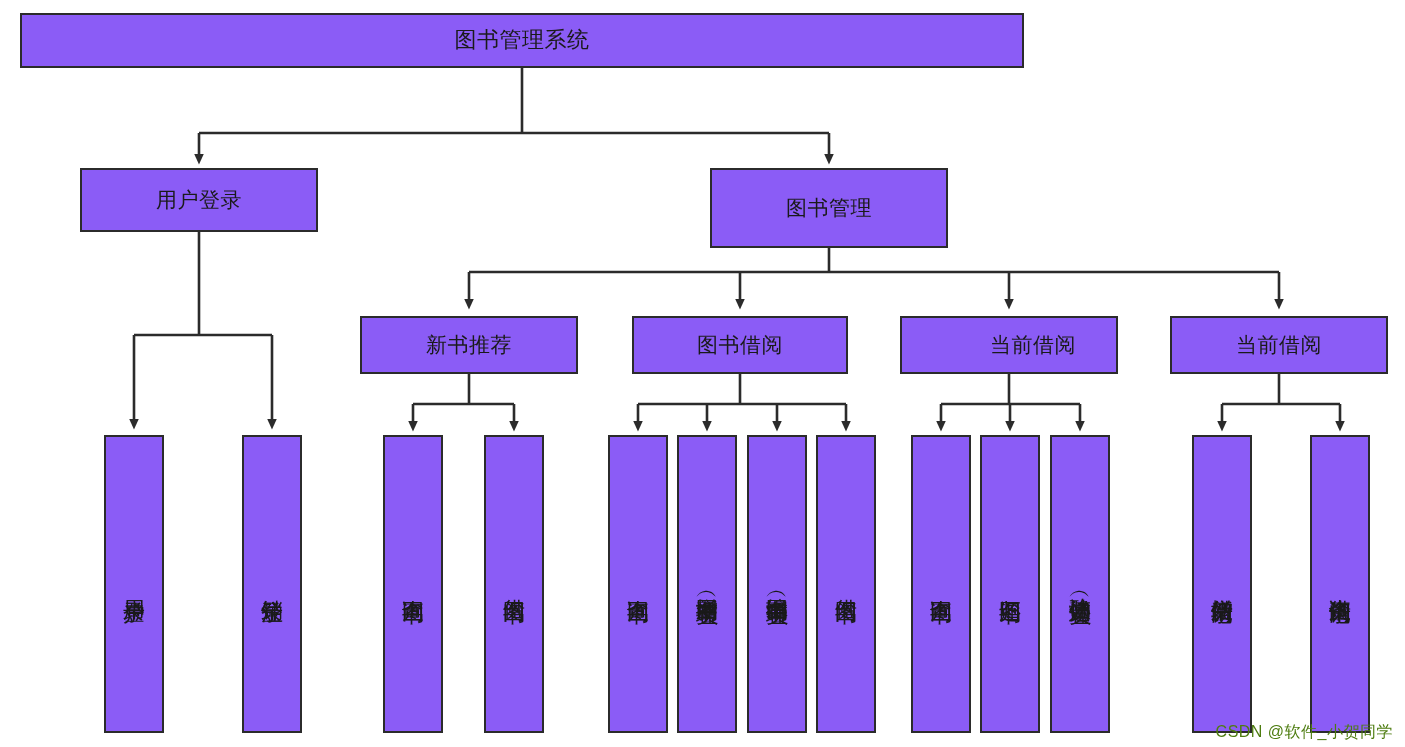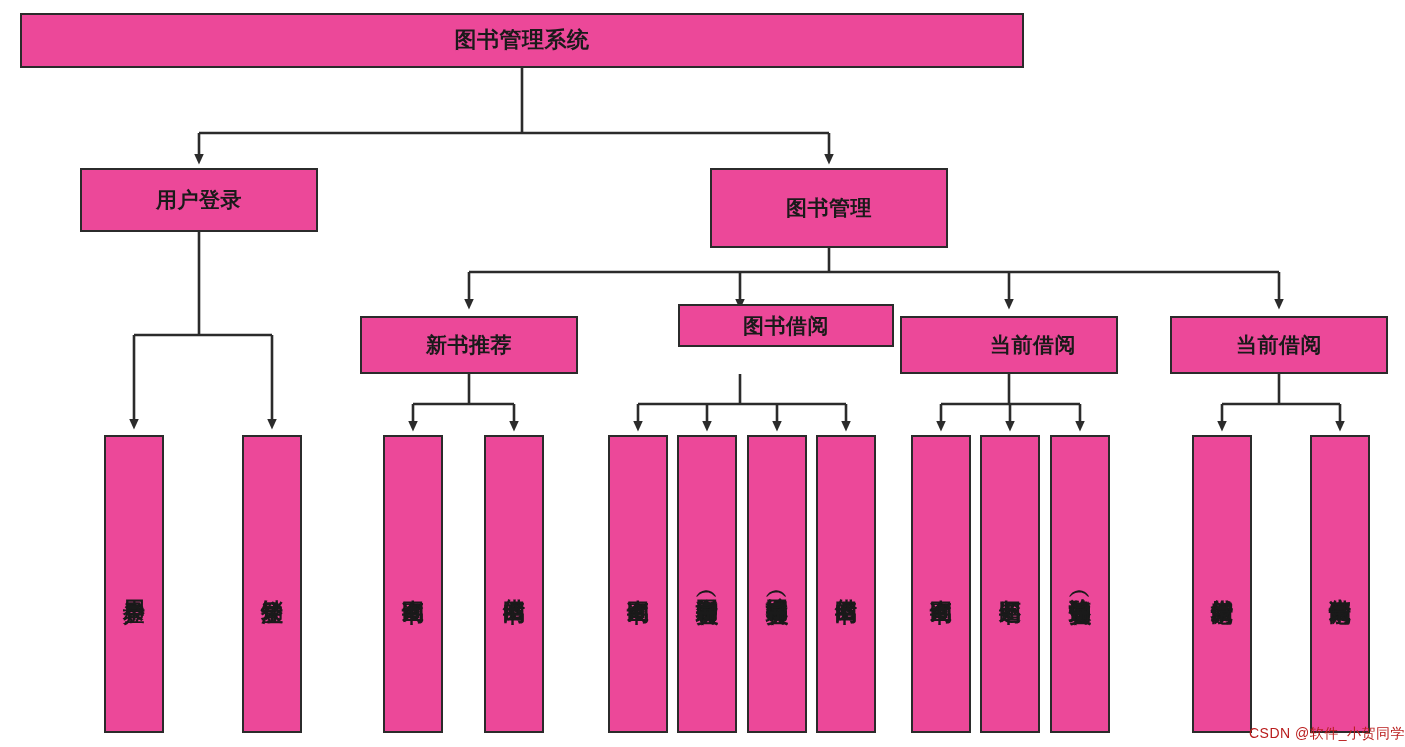--- a/index.html
+++ b/index.html
@@ -15,28 +15,27 @@
     width:1405px;height:747px;
   }
   svg#edges{
     position:absolute;left:0;top:0;
     width:1405px;height:747px;
     pointer-events:none;
   }
   .node{
     position:absolute;
     box-sizing:border-box;
-    background:#ec4899;
+    background:#8b5cf6;
     border:2px solid #2b2b2b;
     display:flex;
     align-items:center;
     justify-content:center;
     color:#1a1a1a;
     z-index:2;
-    font-weight:bold;
   }
   .node .label{
     display:block;
     text-align:center;
     line-height:1.12;
     letter-spacing:0.5px;
   }
   
   .node.horiz .label{
     font-size:21px;
@@ -52,24 +51,24 @@
   .node.vert .label{
     writing-mode:vertical-rl;
     text-orientation:upright;
     font-size:22px;
     line-height:1.08;
     letter-spacing:1px;
     white-space:nowrap;
   }
   .watermark{
     position:absolute;
-    right:0;
+    right:12px;
     bottom:4px;
-    font-size:14px;
-    color:#b91c1c;
+    font-size:16px;
+    color:#4d7c0f;
     white-space:nowrap;
     z-index:3;
     letter-spacing:0.5px;
   }
 </style>
 </head>
 <body>
 
 <div id="diagram">
 
@@ -132,21 +131,21 @@
   </div>
 
   <div class="node horiz" style="left:710px;top:168px;width:238px;height:80px;">
     <span class="label">图书管理</span>
   </div>
 
   <div class="node horiz" style="left:360px;top:316px;width:218px;height:58px;">
     <span class="label">新书推荐</span>
   </div>
 
-  <div class="node horiz" style="left:632px;top:304px;width:216px;height:43px;margin-left:46px;">
+  <div class="node horiz" style="left:632px;top:316px;width:216px;height:58px;">
     <span class="label">图书借阅</span>
   </div>
 
   <div class="node horiz" style="left:900px;top:316px;width:218px;height:58px;padding-left:48px;">
     <span class="label">当前借阅</span>
   </div>
 
   <div class="node horiz" style="left:1170px;top:316px;width:218px;height:58px;">
     <span class="label">当前借阅</span>
   </div>

